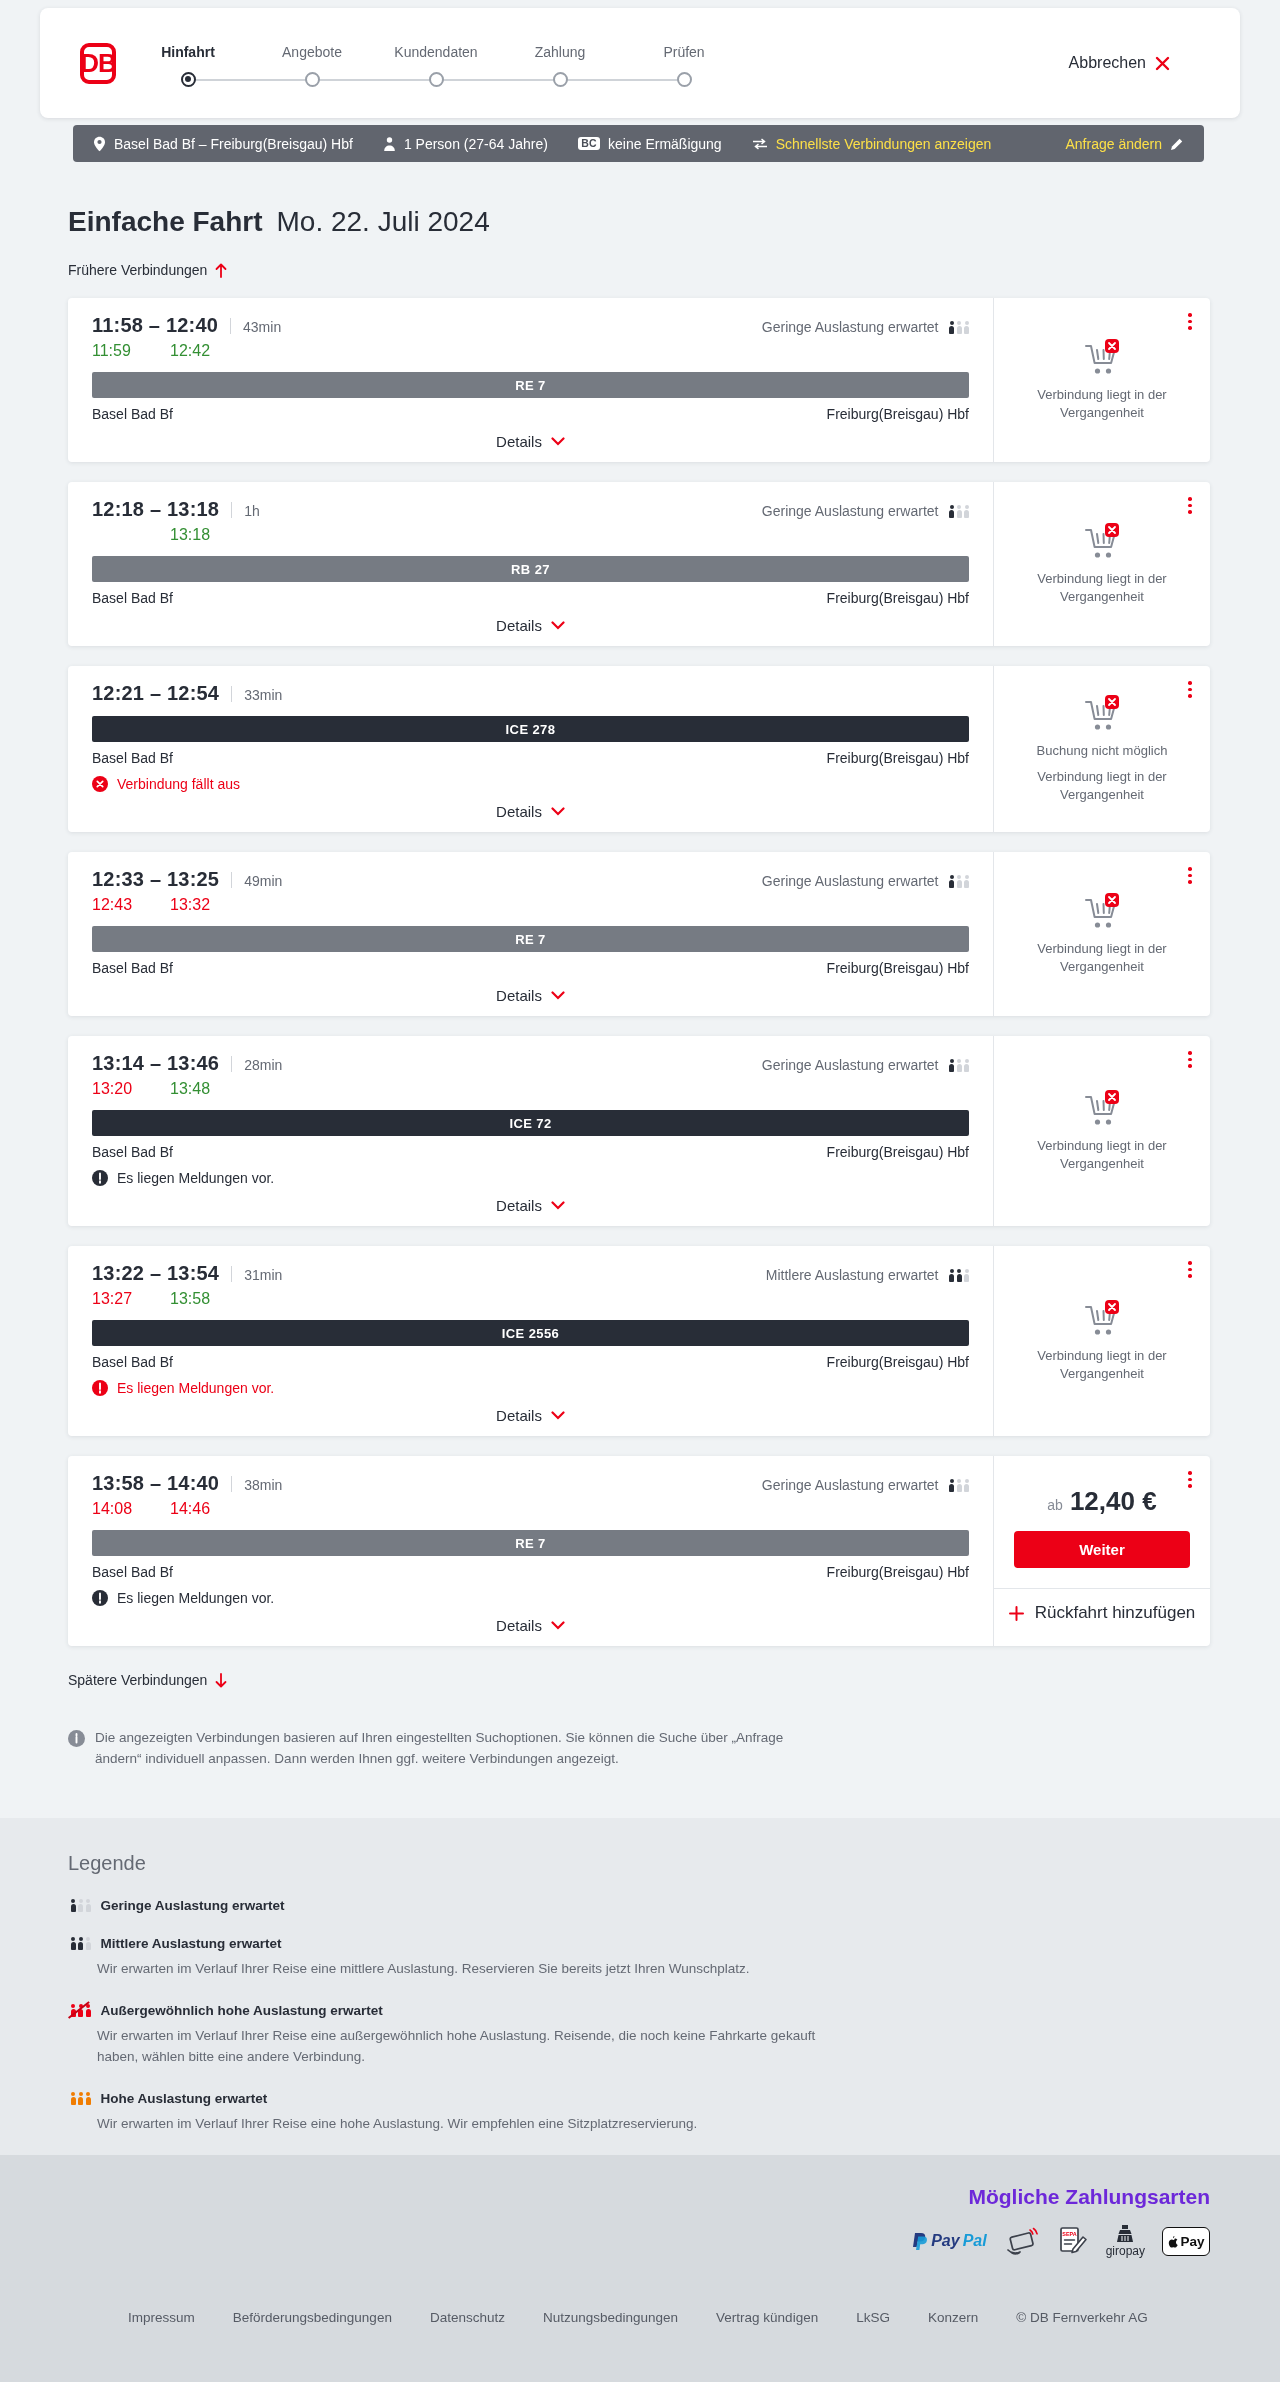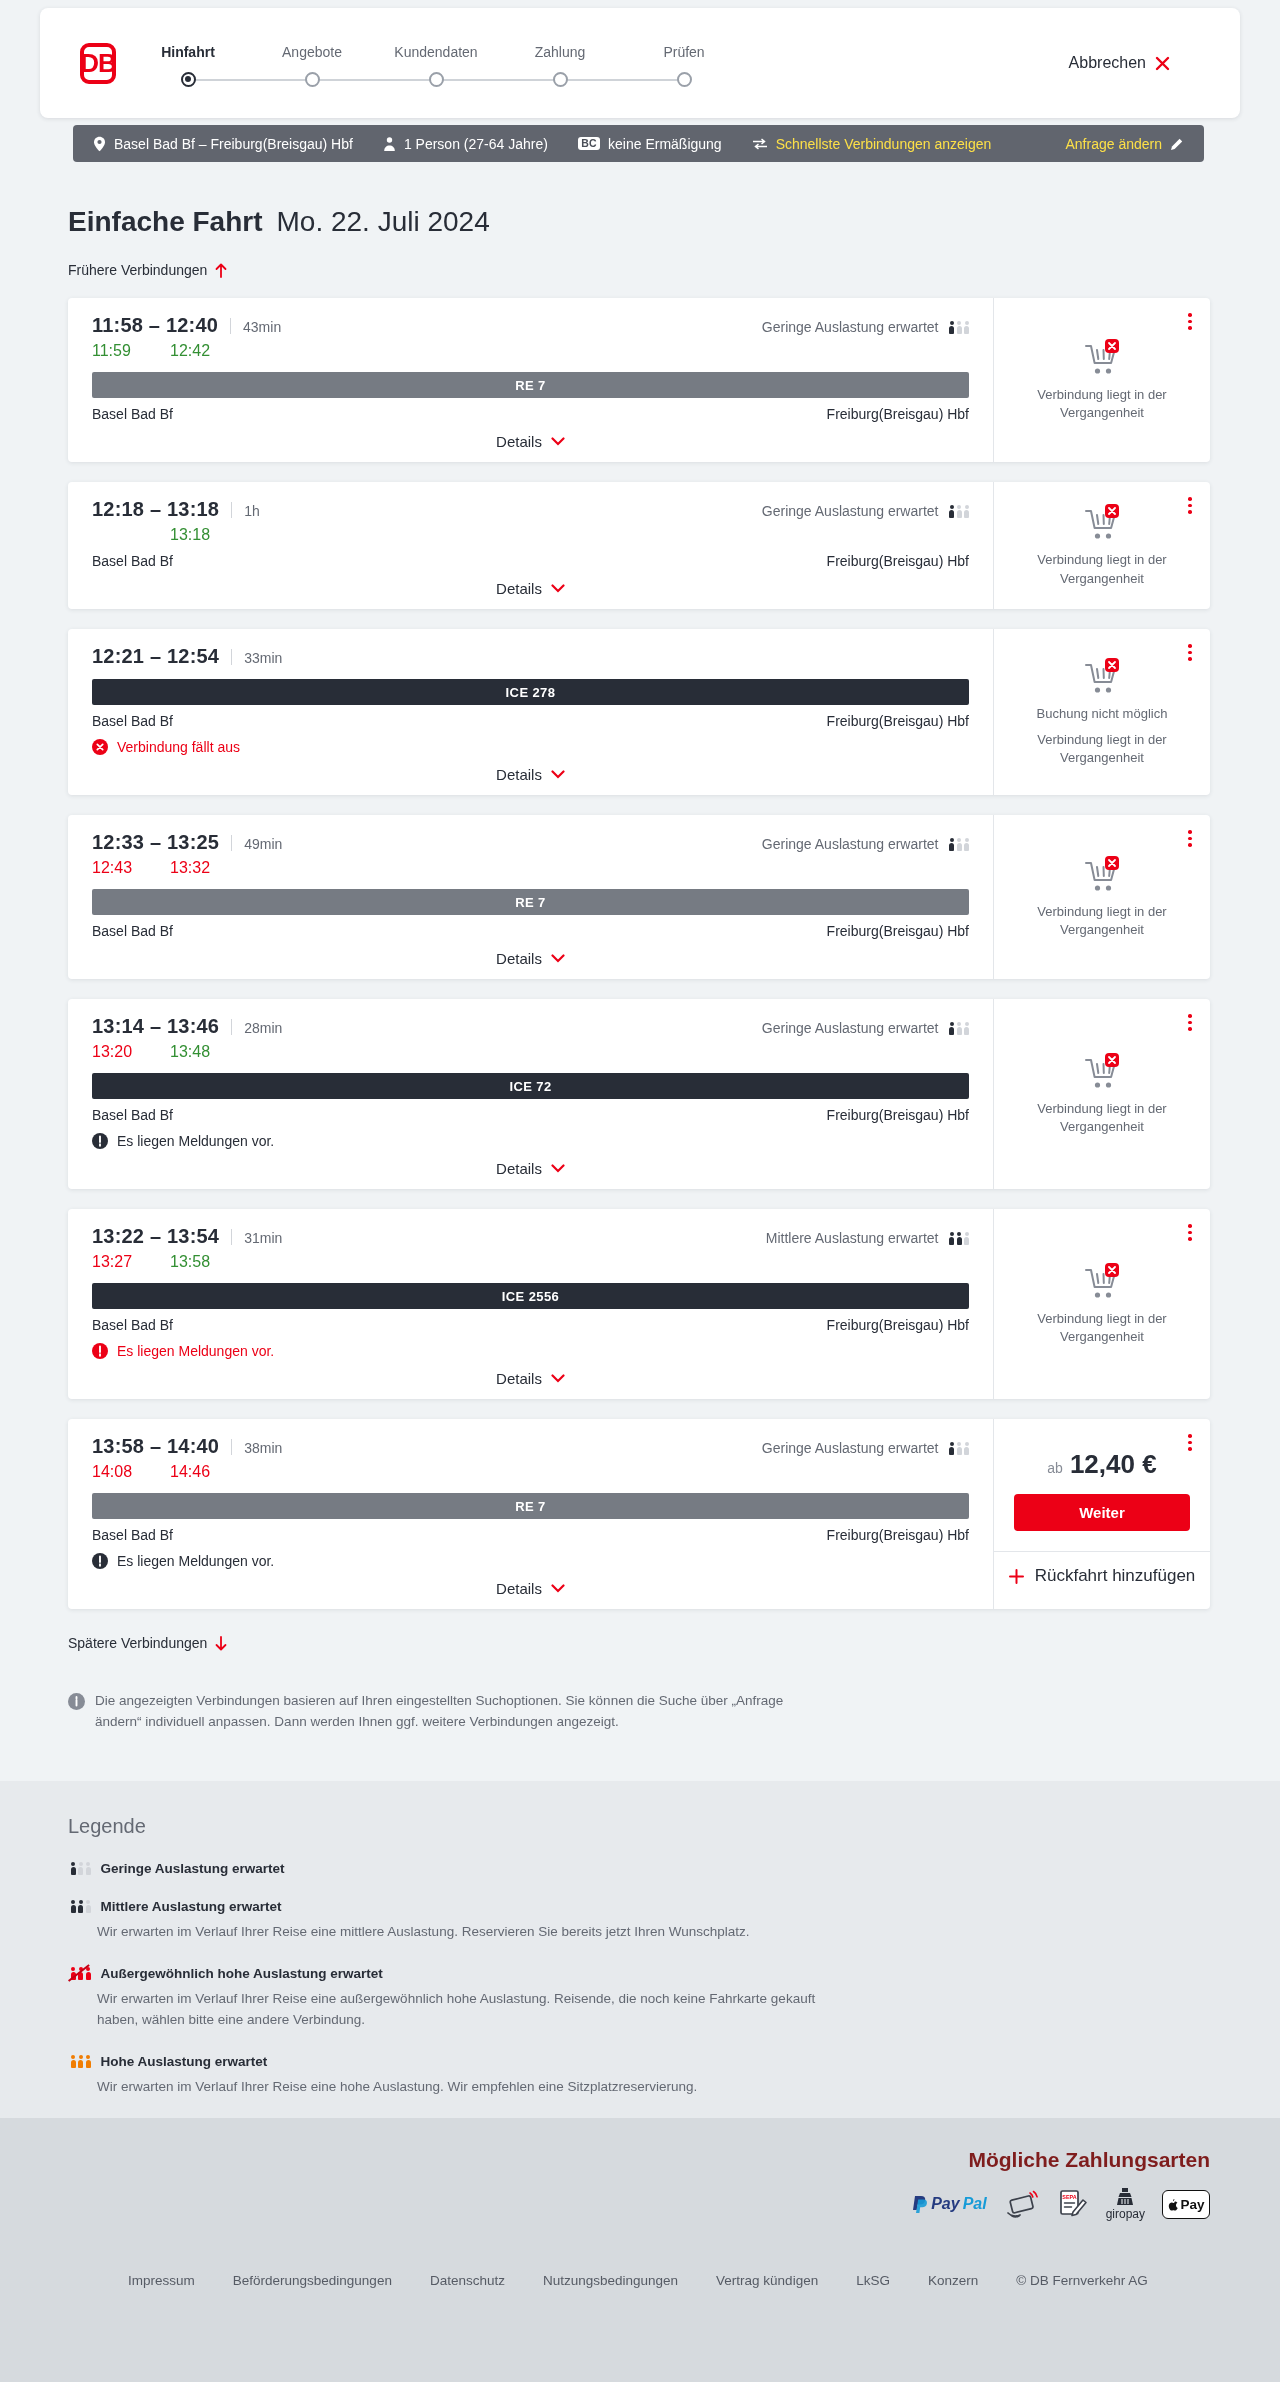--- a/index.html
+++ b/index.html
@@ -127,21 +127,21 @@
   .info-note p { font-size: 13.5px; color: #646973; line-height: 1.55; }
   
   .legend { margin-top: 48px; background: #e7eaed; padding: 34px 70px 20px 68px; }
   .legend h2 { font-size: 20px; font-weight: 400; color: #646973; }
   .legend-item { margin-top: 23px; }
   .legend-item .li-head { display: flex; align-items: center; gap: 10px; font-size: 13.5px; font-weight: 700; color: #282d37; }
   .legend-item .li-desc { margin: 8px 0 0 29px; font-size: 13.5px; color: #646973; line-height: 1.55; max-width: 720px; }
   
   .footer { background: #d6dade; padding: 30px 0 34px; margin-top: 0; flex: 1; }
   .payments { display: flex; flex-direction: column; align-items: flex-end; padding-right: 70px; }
-  .payments h2 { font-size: 21px; font-weight: 800; color: #7f1d1d; }
+  .payments h2 { font-size: 21px; font-weight: 800; color: #6d28d9; }
   .pay-row { margin-top: 16px; display: flex; align-items: center; gap: 17px; }
   .pp { display: flex; align-items: center; gap: 3px; font-style: italic; font-weight: 700; font-size: 16px; }
   .pp .pp1 { color: #253b80; } .pp .pp2 { color: #179bd7; }
   .apple-pay {
     background: #fff; border: 1.6px solid #111; border-radius: 6px; width: 48px; height: 29px;
     display: flex; align-items: center; justify-content: center; gap: 2px;
     font-size: 13.5px; font-weight: 600; color: #111;
   }
   .giropay { display: flex; flex-direction: column; align-items: center; gap: 2px; font-size: 12px; color: #282d37; }
   .footer-links { margin: 52px 0 0; padding-left: 128px; display: flex; gap: 38px; align-items: center; }
@@ -294,20 +294,21 @@
               <i class="p on"></i>
               <i class="p"></i>
               <i class="p"></i>
             </span>
         </span>
       </div>
       <div class="delay-row">
         <span class="slot"></span>
         <span class="slot ontime">13:18</span>
       </div>
+      <div class="train-bar regional">RB 27</div>
       <div class="stations">
         <span>Basel Bad Bf</span>
         <span>Freiburg(Breisgau) Hbf</span>
       </div>
       <button class="details-btn">
         <span>Details</span>
         <svg width="14" height="9" viewBox="0 0 14 9">
             <path d="M1.5 1.5 L7 7 L12.5 1.5" fill="none" stroke="#ec0016" stroke-width="2.2" stroke-linecap="round"></path>
           </svg>
       </button>

